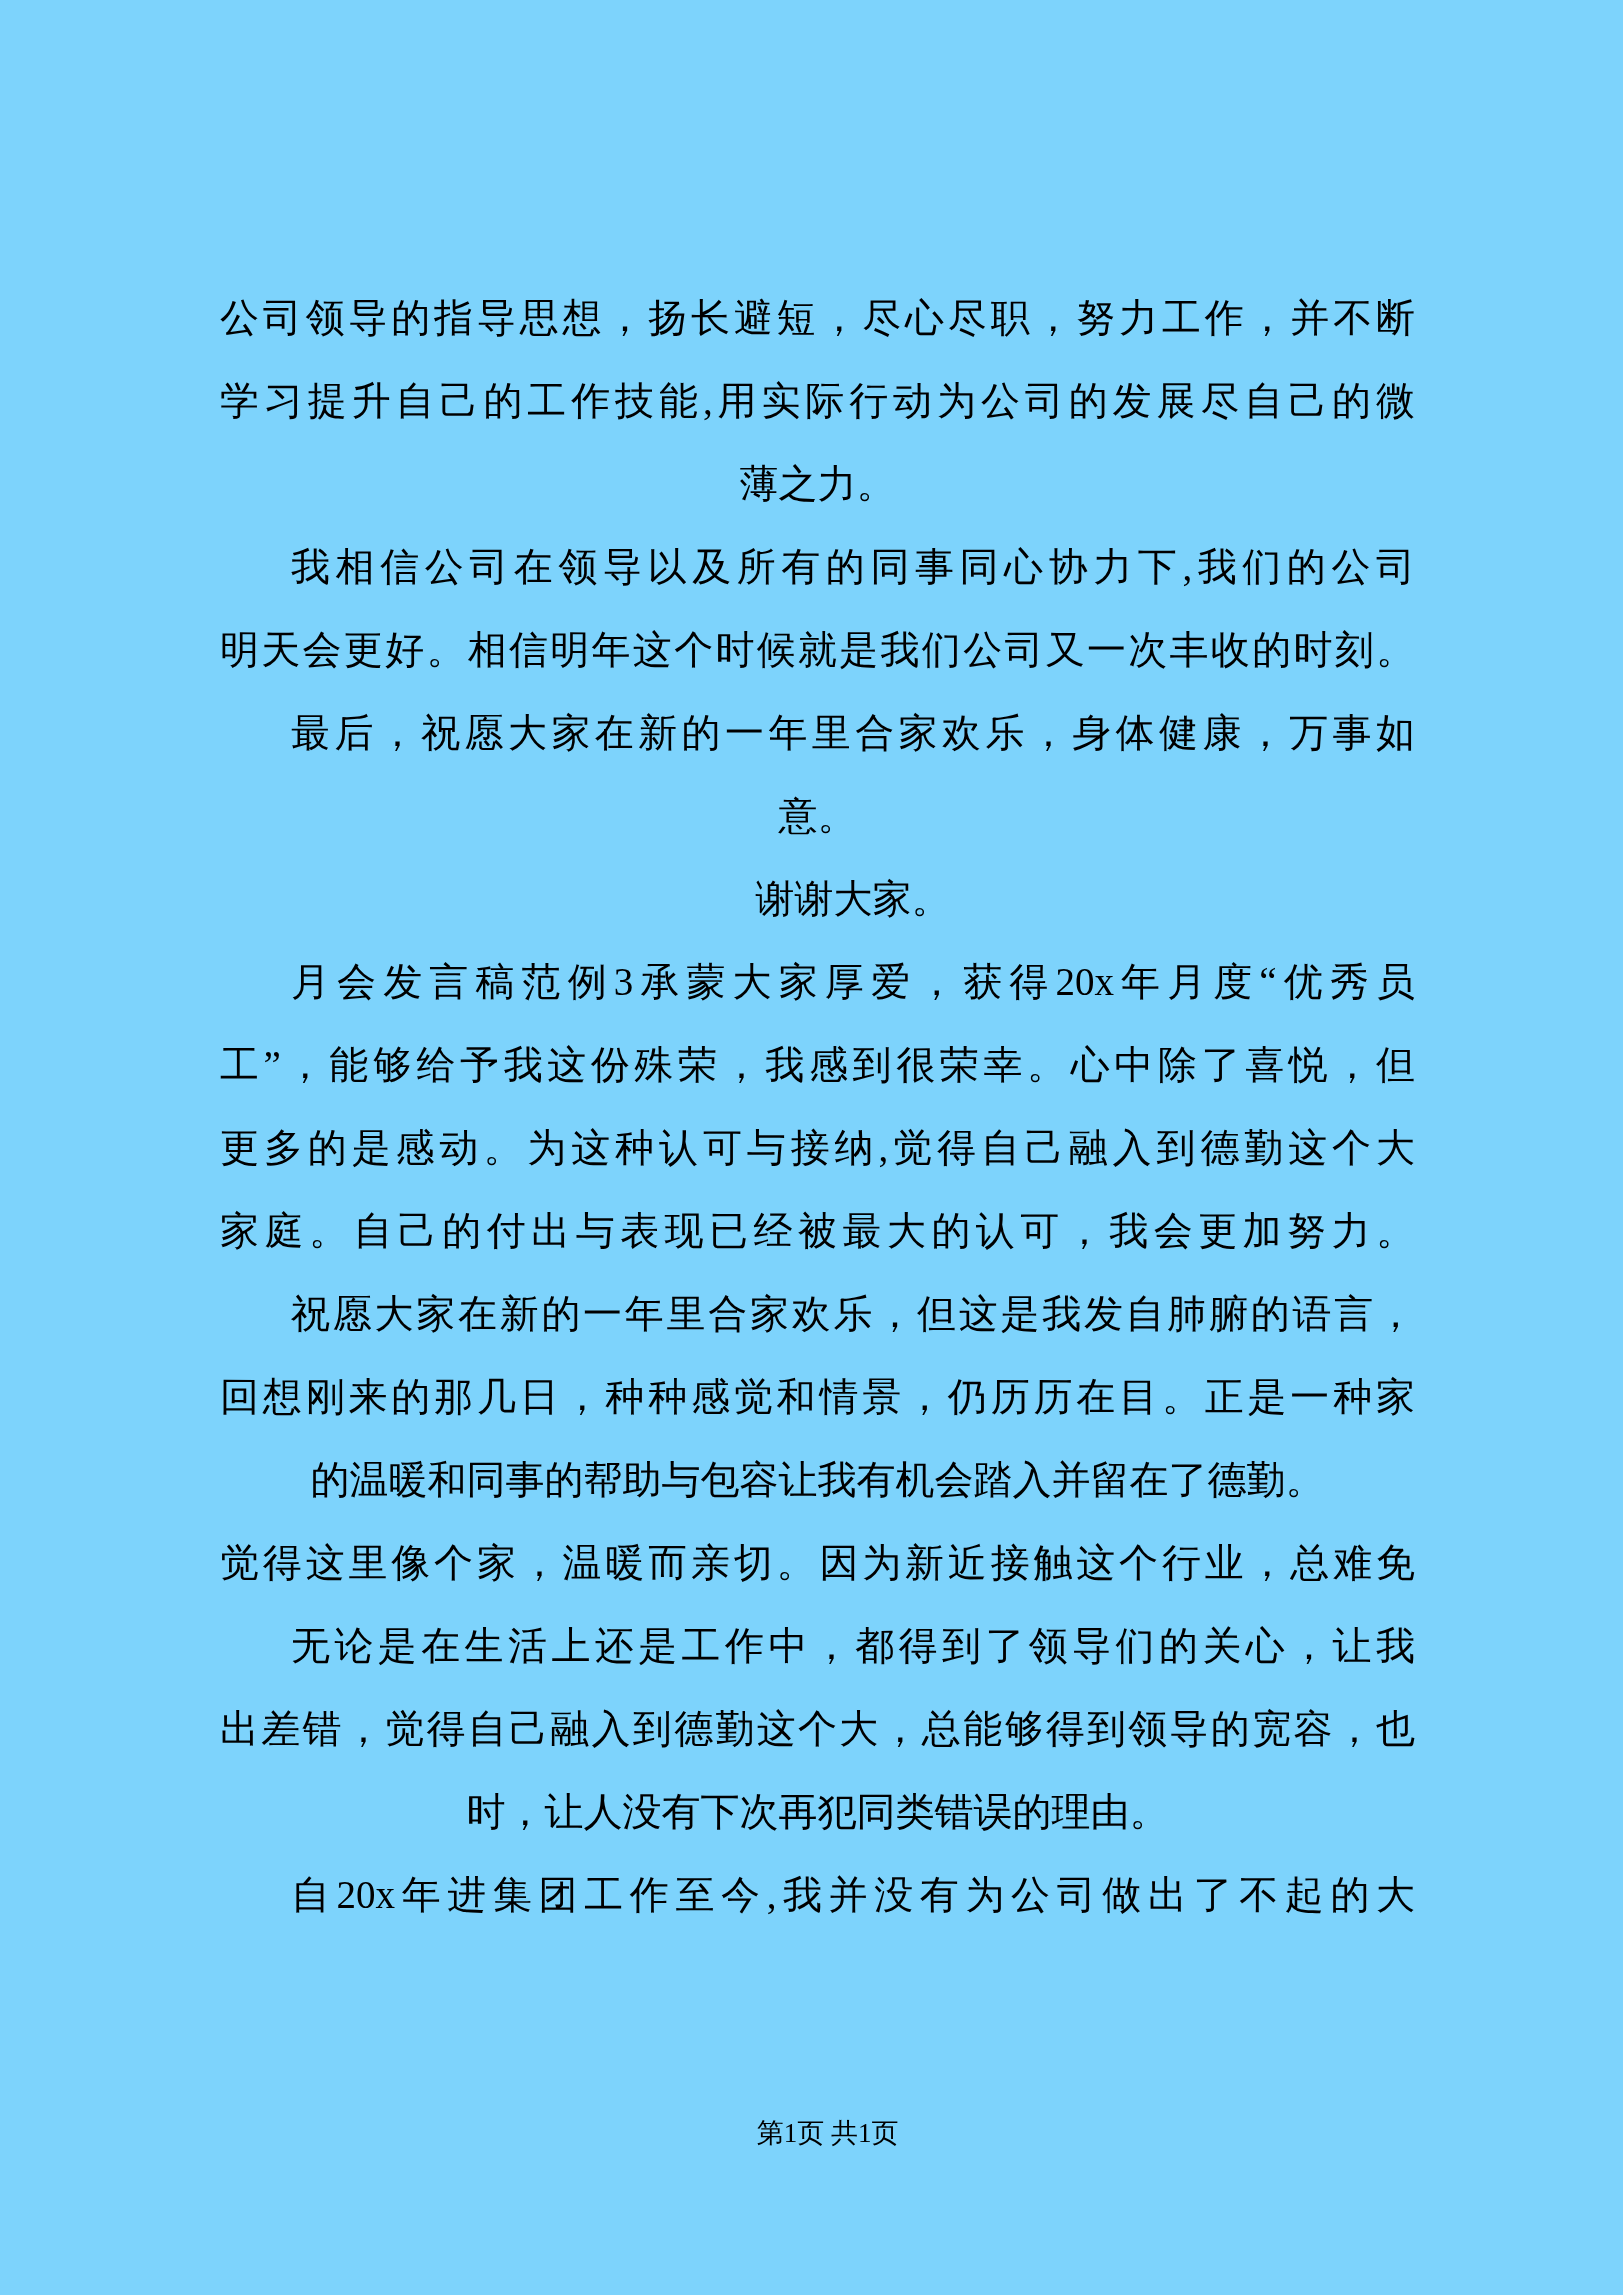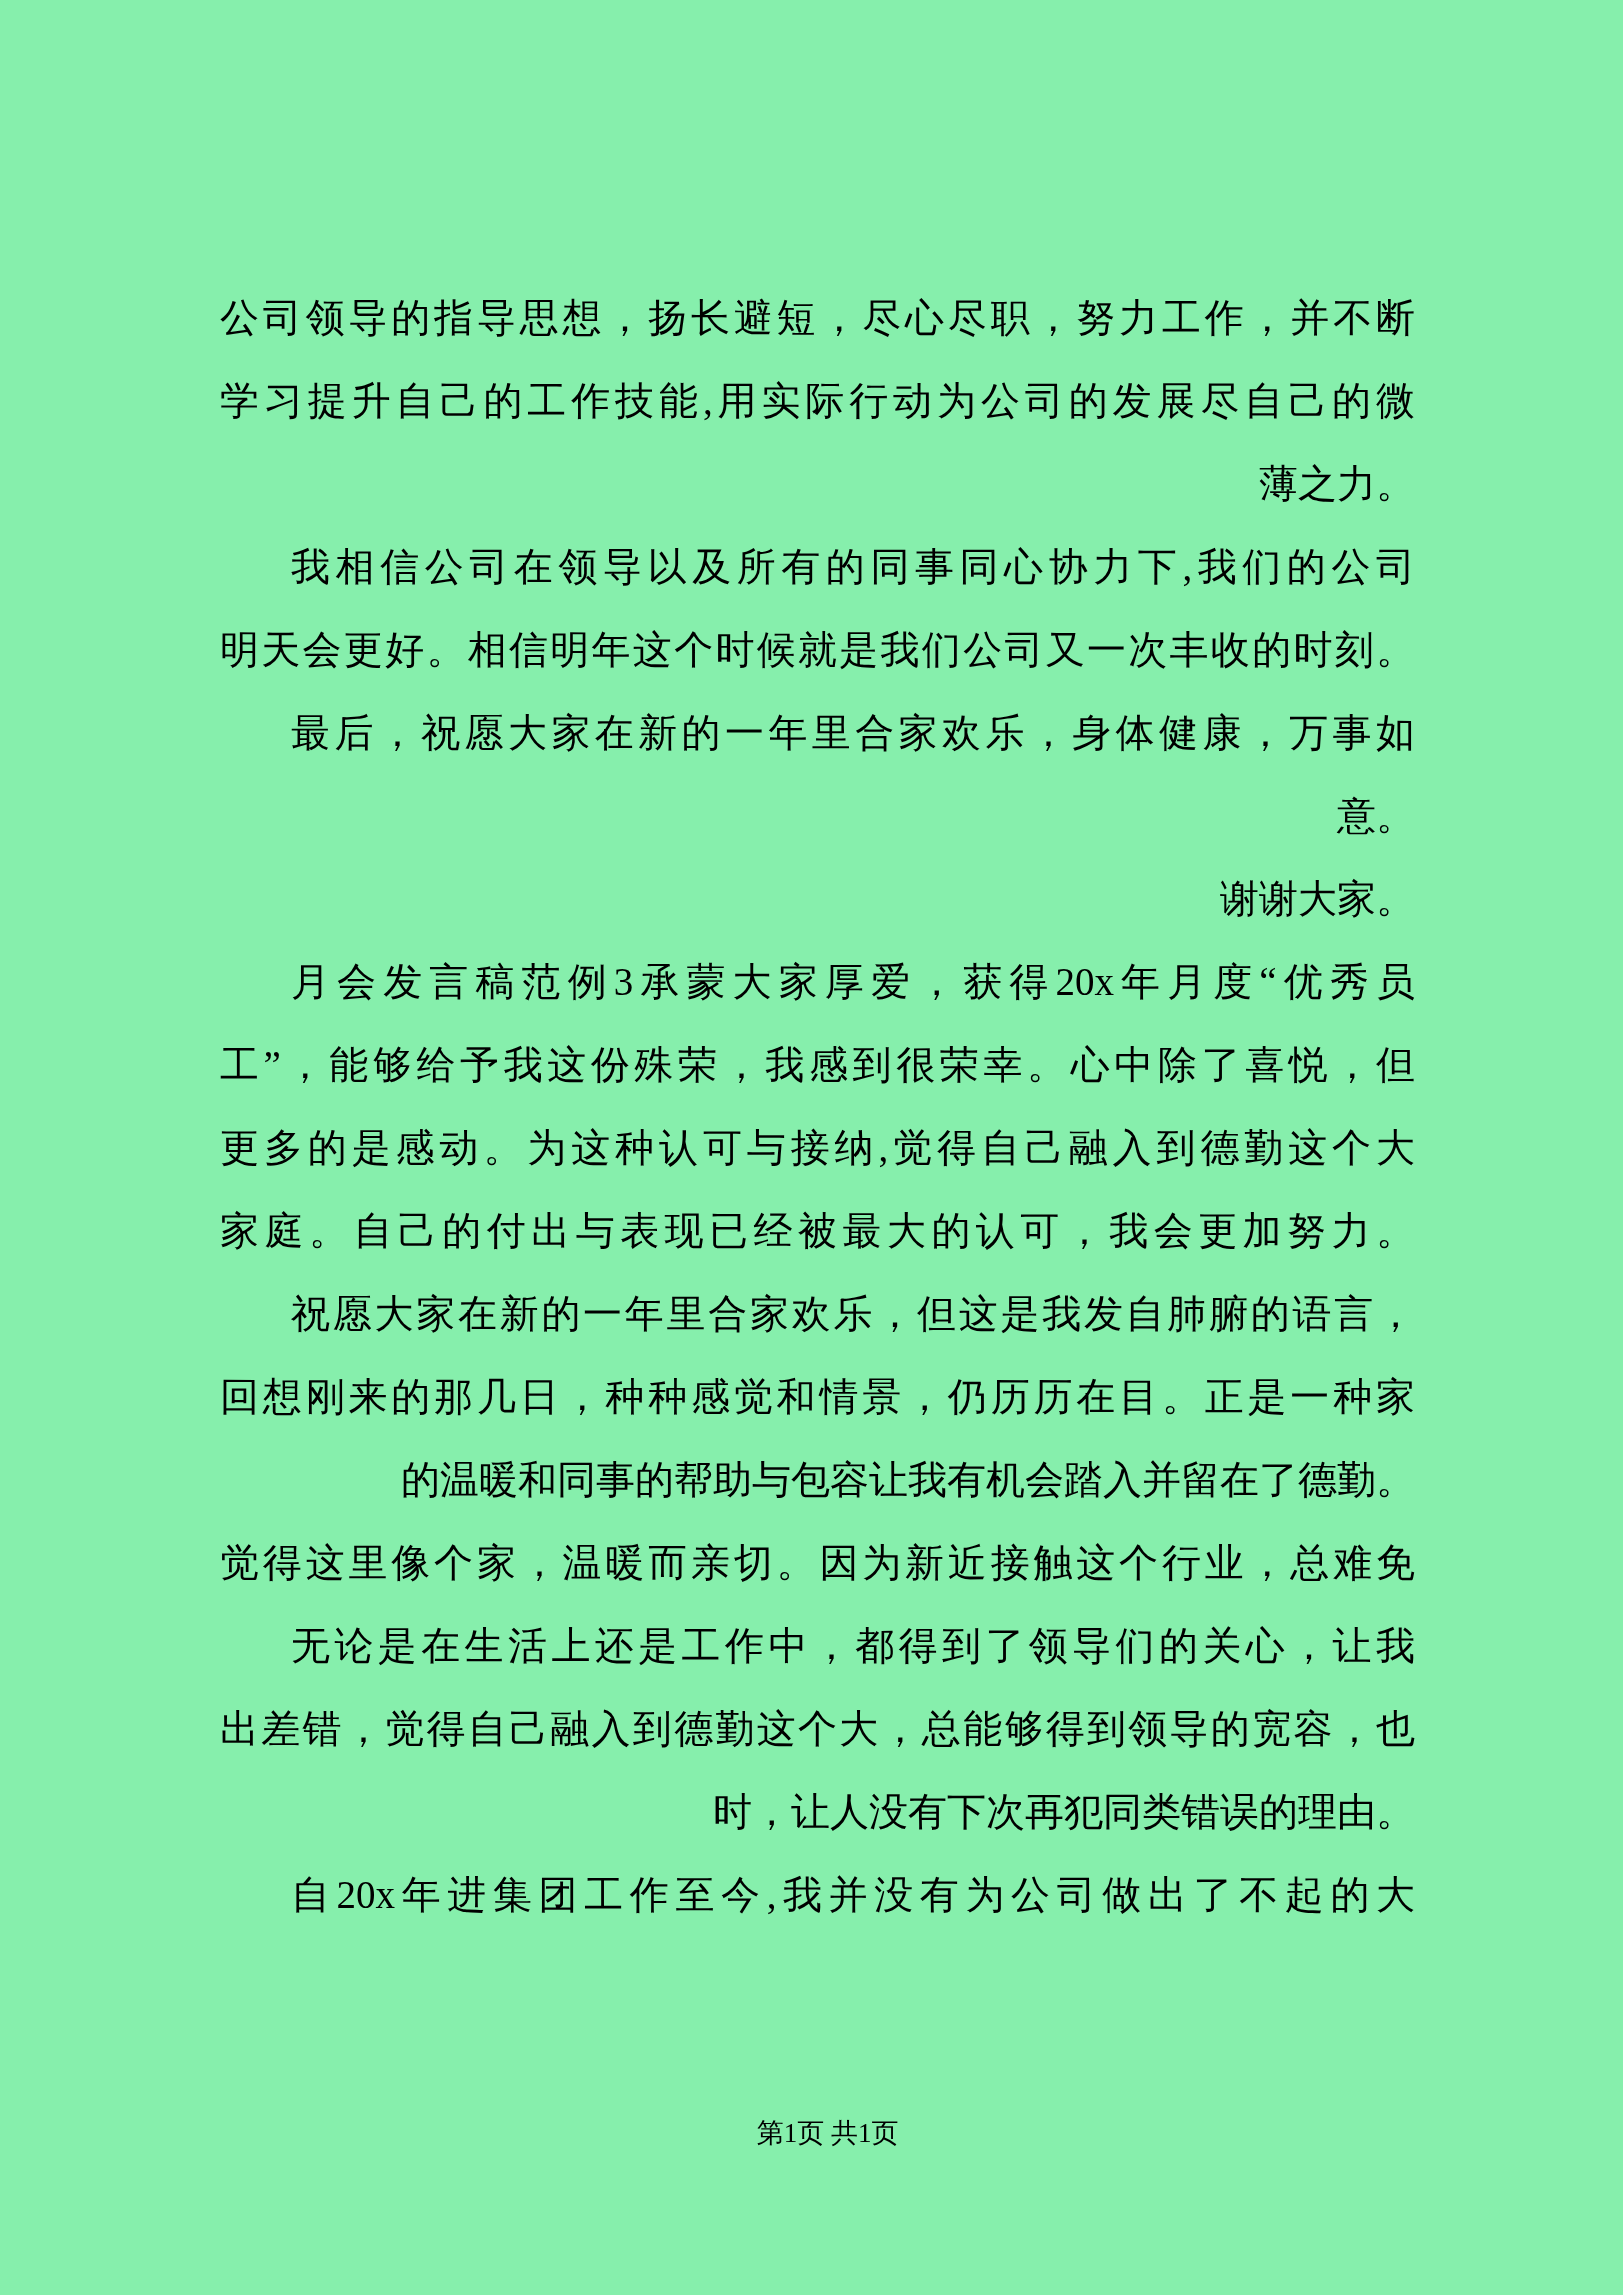--- a/index.html
+++ b/index.html
@@ -5,35 +5,35 @@
   html, body { margin: 0; padding: 0; }
   body {
     width: 1623px; height: 2295px;
     background: #ffffff;
     color: #000000;
     font-family: "Liberation Serif", serif;
   }
   .page {
     position: relative;
     width: 1623px; height: 2295px;
-    background: #86efac;
+    background: #7dd3fc;
     overflow: hidden;
   }
   .text-block {
     position: absolute;
     left: 220px;
     top: 276px;
     width: 1195px;
   }
   .line {
     height: 83px;
     line-height: 83px;
     font-size: 39px;
     white-space: nowrap;
-    text-align: right;
+    text-align: center;
   }
   .line.j {
     text-align: justify;
     text-align-last: justify;
   }
   .line.ind {
     text-indent: 71px;
   }
   .footer {
     position: absolute;

